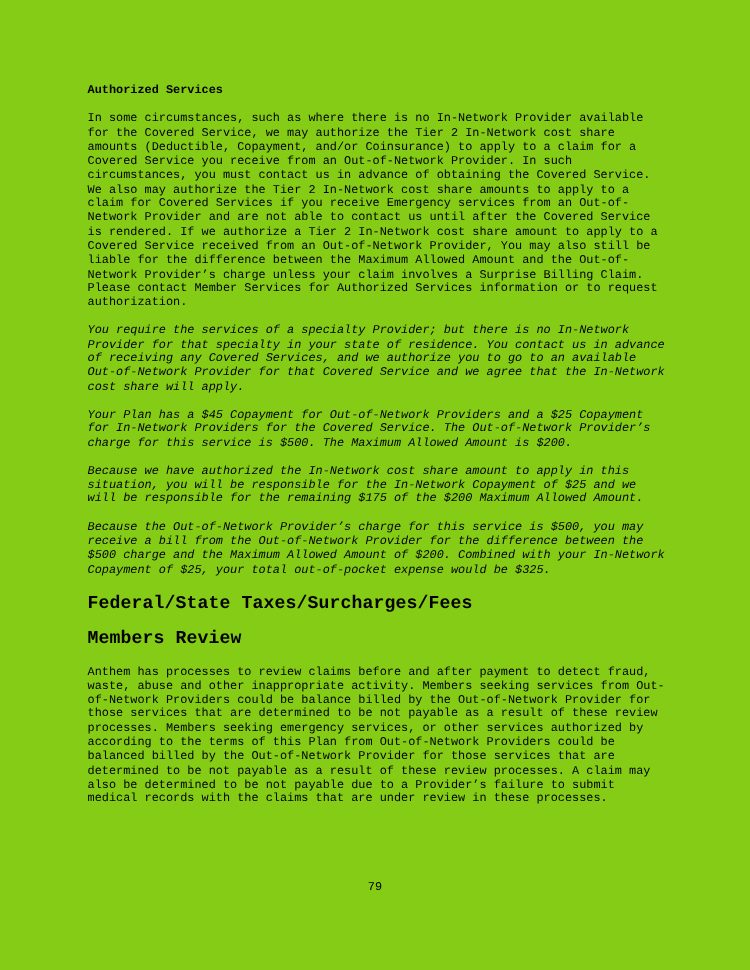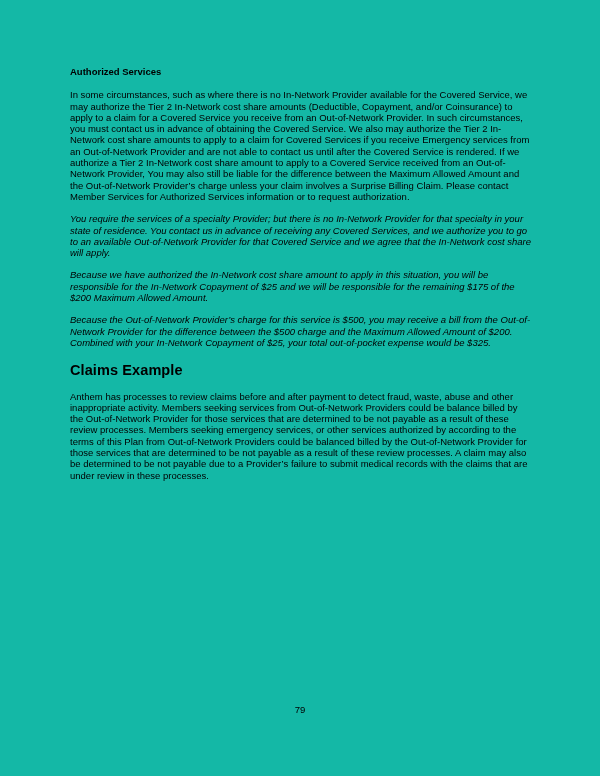--- a/index.html
+++ b/index.html
@@ -4,23 +4,23 @@
 <style>
   html, body {
     margin: 0;
     padding: 0;
     background: #ffffff;
   }
   .page {
     position: relative;
     width: 600px;
     height: 776px;
-    background: #14b8a6;
+    background: #84cc16;
     color: #000000;
-    font-family: Liberation Sans, sans-serif;
+    font-family: Liberation Mono, monospace;
     overflow: hidden;
     box-sizing: border-box;
   }
   .content {
     position: absolute;
     left: 70px;
     top: 66px;
     width: 462px;
     font-size: 9.5px;
     line-height: 11.3px;
@@ -67,27 +67,29 @@
 
     <div class="subhead">Authorized Services</div>
 
     <p class="body">In some circumstances, such as where there is no In-Network Provider available for the Covered Service, we may authorize the Tier 2 In-Network cost share amounts (Deductible, Copayment, and/or Coinsurance) to apply to a claim for a Covered Service you receive from an Out-of-Network Provider.  In such circumstances, you must contact us in advance of obtaining the Covered Service.  We also may authorize the Tier 2 In-Network cost share amounts to apply to a claim for Covered Services if you receive Emergency services from an Out-of-Network Provider and are not able to contact us until after the Covered Service is rendered.  If we authorize a Tier 2 In-Network cost share amount to apply to a Covered Service received from an Out-of-Network Provider, You may also still be liable for the difference between the Maximum Allowed Amount and the Out-of-Network Provider’s charge unless your claim involves a Surprise Billing Claim. Please contact Member Services for Authorized Services information or to request authorization.</p>
 
 
     <p class="example">
       <span class="block">You require the services of a specialty Provider; but there is no In-Network Provider for that specialty in your state of residence.  You contact us in advance of receiving any Covered Services, and we authorize you to go to an available Out-of-Network Provider for that Covered Service and we agree that the In-Network cost share will apply.</span>
     </p>
 
+    <p class="example">Your Plan has a $45 Copayment for Out-of-Network Providers and a $25 Copayment for In-Network Providers for the Covered Service. The Out-of-Network Provider’s charge for this service is $500.  The Maximum Allowed Amount is $200.</p>
 
     <p class="example">Because we have authorized the In-Network cost share amount to apply in this situation, you will be responsible for the In-Network Copayment of $25 and we will be responsible for the remaining $175 of the $200 Maximum Allowed Amount.</p>
 
     <p class="example">Because the Out-of-Network Provider’s charge for this service is $500, you may receive a bill from the Out-of-Network Provider for the difference between the $500 charge and the Maximum Allowed Amount of $200.  Combined with your In-Network Copayment of $25, your total out-of-pocket expense would be $325.</p>
 
+    <h1 class="section">Federal/State Taxes/Surcharges/Fees</h1>
 
 
-    <h1 class="section">Claims Example</h1>
+    <h1 class="section">Members Review</h1>
 
     <p class="body">Anthem has processes to review claims before and after payment to detect fraud, waste, abuse and other inappropriate activity.  Members seeking services from Out-of-Network Providers could be balance billed by the Out-of-Network Provider for those services that are determined to be not payable as a result of these review processes. Members seeking emergency services, or other services authorized by according to the terms of this Plan from Out-of-Network Providers could be balanced billed by the Out-of-Network Provider for those services that are determined to be not payable as a result of these review processes.  A claim may also be determined to be not payable due to a Provider’s failure to submit medical records with the claims that are under review in these processes.</p>
 
   </div>
 
   <div class="page-number">79</div>
 </div>
 
 </body></html>

